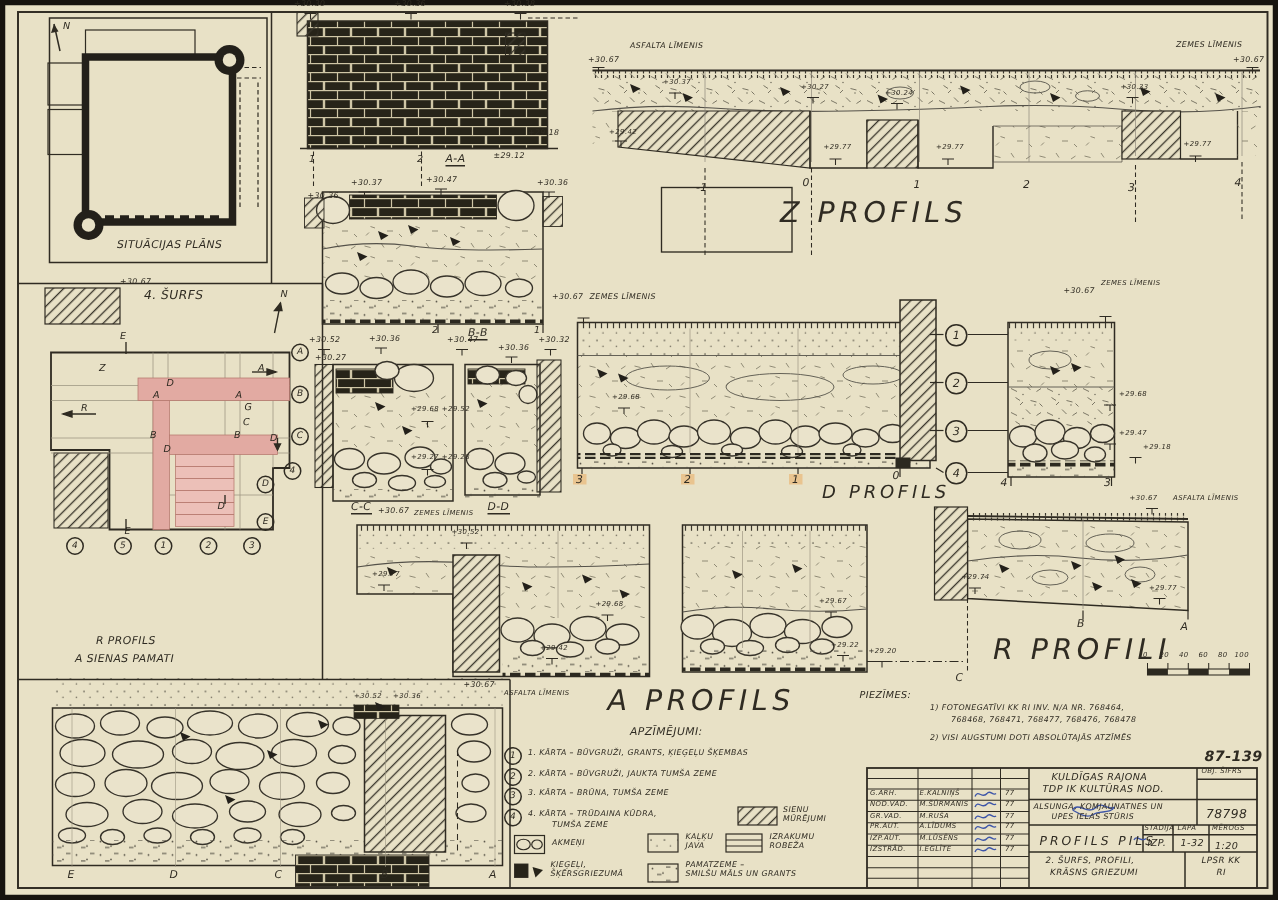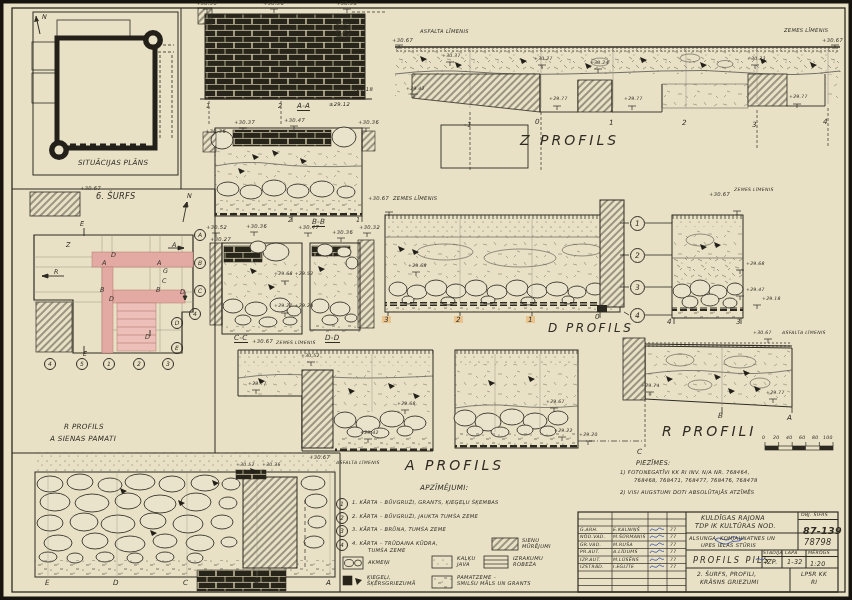--- a/index.html
+++ b/index.html
@@ -4,21 +4,21 @@
 <style>
   html,body{margin:0;padding:0}
   body{width:852px;height:600px;background:#17140f;position:relative;overflow:hidden;
        font-family:"DejaVu Sans",sans-serif}
   #page{position:absolute;left:0;top:0;width:852px;height:600px;background:#e8e1c6}
   svg.layer{position:absolute;left:0;top:0}
   .t{position:absolute;font-family:"DejaVu Sans",sans-serif;font-style:italic;color:#2f2b22;
      white-space:nowrap;line-height:1;letter-spacing:.3px}
   .s4{font-size:4.6px}.s5{font-size:5.2px}.s55{font-size:5.8px}.s6{font-size:6.4px}
   .s7{font-size:7.2px}.s8{font-size:8.2px}.s9{font-size:9.5px;font-weight:bold}
-  .s12{font-size:12px;letter-spacing:2.5px}.s13{font-size:14px;letter-spacing:3px}
+  .s12{font-size:12px;letter-spacing:2.5px}.s13{font-size:19px;letter-spacing:3px}
   .und{border-bottom:1px solid #2f2b22;padding-bottom:1px}
   .circ{position:absolute;width:10px;height:10px;border:1px solid #2f2b22;border-radius:50%;
         font:italic 6px "DejaVu Sans",sans-serif;color:#2f2b22;text-align:center;line-height:10px;
         background:transparent}
   .circ2{width:13px;height:13px;line-height:13px;font-size:7.5px}
   .tan{background:#e9c48f;padding:0 2px}
 </style>
 </head>
 <body>
 
@@ -542,21 +542,21 @@
 
 <path fill="#23201a" d="M120 488l7 3-5 3zM178 500l7 3-5 3zM212 480l7 3-5 3zM150 530l7 3-5 3zM250 468l7 3-5 3zM252 154l7 3-5 3zM272 150l7 3-5 3zM300 158l7 3-5 3zM238 168l7 3-5 3zM250 268l7 3-5 3zM268 284l7 3-5 3zM318 266l7 3-5 3zM420 56l7 3-5 3zM455 62l7 3-5 3zM520 58l7 3-5 3zM585 63l7 3-5 3zM640 57l7 3-5 3zM700 62l7 3-5 3zM760 58l7 3-5 3zM810 62l7 3-5 3zM398 246l7 3-5 3zM412 249l7 3-5 3zM700 244l7 3-5 3zM714 242l7 3-5 3zM666 376l7 3-5 3zM714 374l7 3-5 3zM743 370l7 3-5 3zM754 386l7 3-5 3zM728 388l7 3-5 3zM348 388l7 3-5 3zM388 383l7 3-5 3zM413 393l7 3-5 3zM258 378l7 3-5 3zM488 380l7 3-5 3zM528 376l7 3-5 3z"></path>
 
 <rect x="0" y="0" width="852" height="600" fill="none" stroke="#17140f" stroke-width="7"></rect>
 </svg>
 
 <span class="t s6" style="left:42px;top:14px">N</span>
 <span class="t s7" style="left:78px;top:159px">SITUĀCIJAS PLĀNS</span>
 
 <span class="t s5" style="left:80px;top:186px">+30.67</span>
-<span class="t s8" style="left:96px;top:192px">6. ŠURFS</span>
+<span class="t s8" style="left:96px;top:192px">4. ŠURFS</span>
 <span class="t s6" style="left:187px;top:193px">N</span>
 <span class="t s6" style="left:80px;top:221px">E</span>
 <span class="t s6" style="left:66px;top:242px">Z</span>
 <span class="t s6" style="left:54px;top:269px">R</span>
 <span class="t s6" style="left:111px;top:252px">D</span>
 <span class="t s6" style="left:102px;top:260px">A</span>
 <span class="t s6" style="left:157px;top:260px">A</span>
 <span class="t s6" style="left:172px;top:242px">A</span>
 <span class="t s6" style="left:163px;top:268px">G</span>
 <span class="t s6" style="left:162px;top:278px">C</span>
@@ -678,21 +678,21 @@
 <span class="t s4" style="left:360px;top:431px">+29.42</span>
 <span class="t s4" style="left:546px;top:400px">+29.67</span>
 <span class="t s4" style="left:554px;top:429px">+29.22</span>
 <span class="t s4" style="left:579px;top:433px">+29.20</span>
 <span class="t s5" style="left:309px;top:455px">+30.67</span>
 <span class="t s4" style="left:336px;top:461px">ASFALTA LĪMENIS</span>
 <span class="t s4" style="left:236px;top:463px">+30.52</span>
 <span class="t s4" style="left:262px;top:463px">+30.36</span>
 <span class="t s13" style="left:405px;top:458px">A PROFILS</span>
 
-<span class="t s6" style="left:636px;top:460px">PIEZĪMES:</span>
+<span class="t s6" style="left:573px;top:460px">PIEZĪMES:</span>
 <span class="t s5" style="left:620px;top:470px">1) FOTONEGATĪVI KK RI INV. N/A NR. 768464,</span>
 <span class="t s5" style="left:634px;top:478px">768468, 768471, 768477, 768476, 768478</span>
 <span class="t s5" style="left:620px;top:490px">2) VISI AUGSTUMI DOTI ABSOLŪTAJĀS ATZĪMĒS</span>
 
 <span class="t s7" style="left:420px;top:484px">APZĪMĒJUMI:</span>
 <span class="circ" style="left:336px;top:498px">1</span>
 <span class="circ" style="left:336px;top:512px">2</span>
 <span class="circ" style="left:336px;top:525px">3</span>
 <span class="circ" style="left:336px;top:539px">4</span>
 <span class="t s5" style="left:352px;top:500px">1. KĀRTA – BŪVGRUŽI, GRANTS, ĶIEĢEĻU ŠĶEMBAS</span>
@@ -708,21 +708,21 @@
 <span class="t s5" style="left:367px;top:575px">ĶIEĢEĻI,</span>
 <span class="t s5" style="left:367px;top:581px">ŠĶĒRSGRIEZUMĀ</span>
 <span class="t s5" style="left:457px;top:575px">PAMATZEME –</span>
 <span class="t s5" style="left:457px;top:581px">SMILŠU MĀLS UN GRANTS</span>
 <span class="t s5" style="left:522px;top:538px">SIENU</span>
 <span class="t s5" style="left:522px;top:544px">MŪRĒJUMI</span>
 
 <span class="t s6" style="left:701px;top:515px">KULDĪGAS RAJONA</span>
 <span class="t s6" style="left:695px;top:523px">TDP IK KULTŪRAS NOD.</span>
 <span class="t s4" style="left:801px;top:513px">OBJ. ŠIFRS</span>
-<span class="t s9" style="left:803px;top:526px">87-139</span>
+<span class="t s9" style="left:803px;top:500px">87-139</span>
 <span class="t s5" style="left:689px;top:536px">ALSUNGA, KOMJAUNATNES UN</span>
 <span class="t s5" style="left:701px;top:543px">UPES IELAS STŪRIS</span>
 <span class="t s8" style="left:804px;top:538px">78798</span>
 <span class="t s8" style="left:693px;top:556px;letter-spacing:2px">PROFILS PILS</span>
 <span class="t s4" style="left:763px;top:551px">STADIJA</span>
 <span class="t s6" style="left:765px;top:559px">IZP.</span>
 <span class="t s4" style="left:785px;top:551px">LAPA</span>
 <span class="t s6" style="left:787px;top:559px">1-32</span>
 <span class="t s4" style="left:808px;top:551px">MĒROGS</span>
 <span class="t s6" style="left:810px;top:561px">1:20</span>

